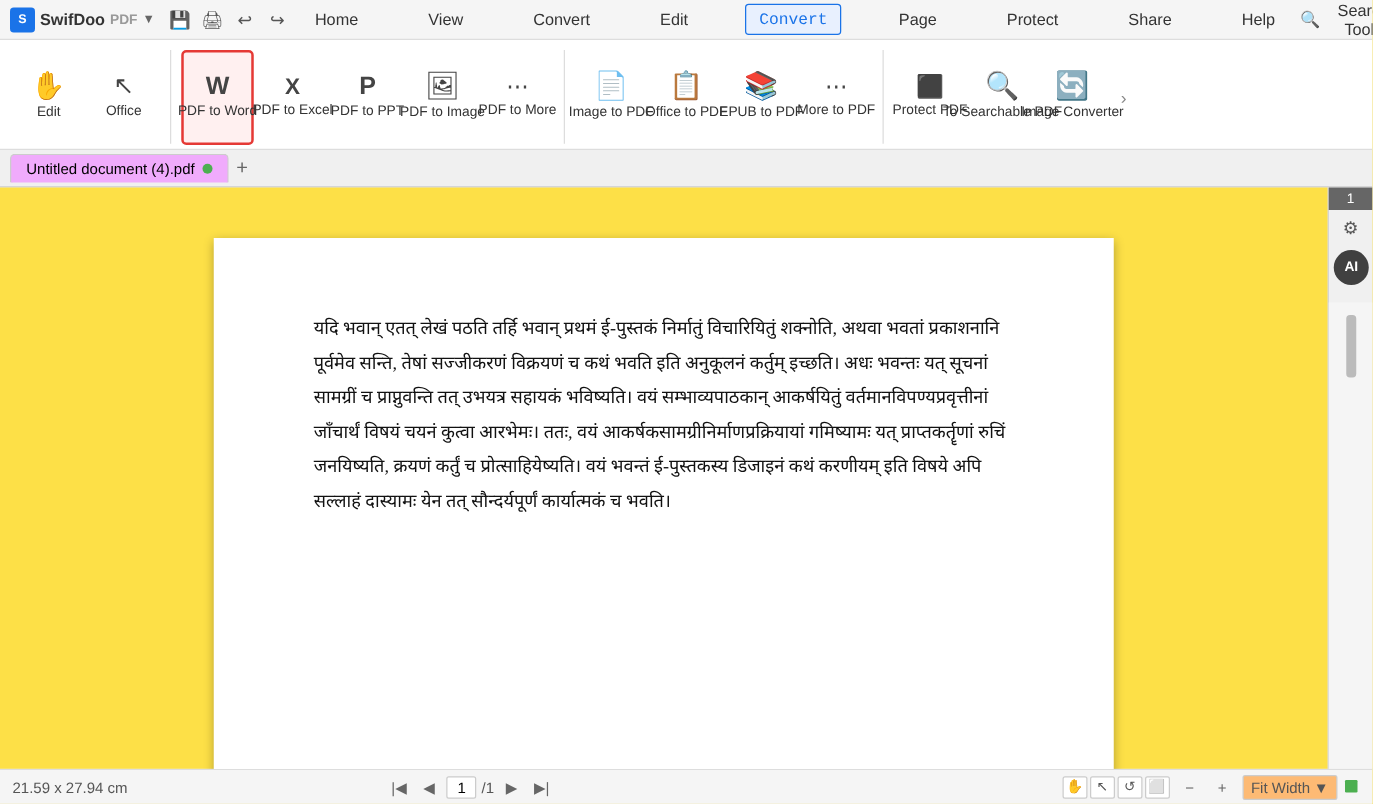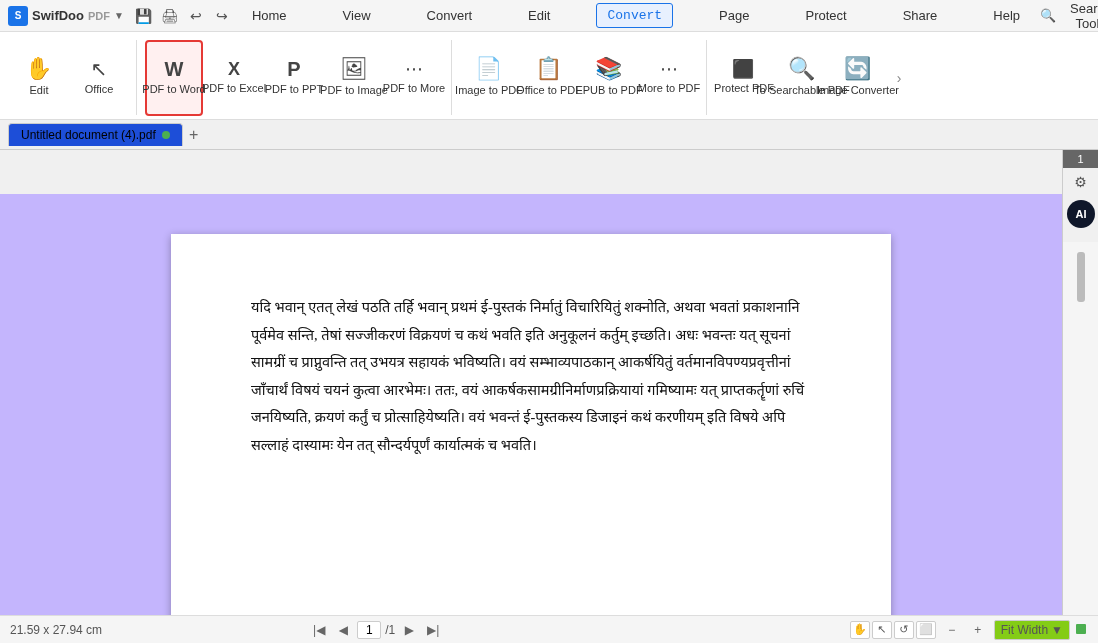--- a/index.html
+++ b/index.html
@@ -38,41 +38,41 @@
 
     
     .icon-word { color: #2b5797; }
     .icon-excel { color: #1d7245; }
     .icon-ppt { color: #d14424; }
 
     .ribbon-nav-btn { width: 16px; align-self: stretch; display: flex; align-items: center; justify-content: center; background: transparent; border: none; cursor: pointer; color: #888; font-size: 14px; }
 
     
     .tab-bar { display: flex; align-items: center; height: 30px; background: #f0f0f0; border-bottom: 1px solid #ccc; padding: 0 8px; }
-    .doc-tab { display: flex; align-items: center; gap: 6px; padding: 4px 12px; background: #1d4ed8; border: 1px solid #ccc; border-bottom: none; border-radius: 4px 4px 0 0; font-size: 12px; cursor: pointer; }
+    .doc-tab { display: flex; align-items: center; gap: 6px; padding: 4px 12px; background: #f0abfc; border: 1px solid #ccc; border-bottom: none; border-radius: 4px 4px 0 0; font-size: 12px; cursor: pointer; }
     .doc-tab .dot { width: 8px; height: 8px; border-radius: 50%; background: #4caf50; }
     .add-tab-btn { width: 22px; height: 22px; display: flex; align-items: center; justify-content: center; background: transparent; border: none; cursor: pointer; font-size: 16px; color: #666; border-radius: 3px; }
 
     
     .content-area { display: flex; height: calc(643px - 32px - 88px - 30px - 28px); }
-    .document-view { flex: 1; background: #c4b5fd; overflow: hidden; display: flex; justify-content: center; position: relative; margin-top: 44px; }
+    .document-view { flex: 1; background: #fde047; overflow: hidden; display: flex; justify-content: center; position: relative; }
     .page-container { background: white; width: 720px; min-height: 440px; padding: 60px 80px; box-shadow: 0 2px 8px rgba(0,0,0,0.3); margin: 20px auto; }
     .page-text { font-size: 14.5px; line-height: 1.9; color: #111; font-family: serif; }
-    .ai-badge { width: 28px; height: 28px; border-radius: 50%; background: #0f172a; color: white; font-size: 11px; font-weight: bold; display: flex; align-items: center; justify-content: center; margin: 4px; cursor: pointer; }
+    .ai-badge { width: 28px; height: 28px; border-radius: 50%; background: #404040; color: white; font-size: 11px; font-weight: bold; display: flex; align-items: center; justify-content: center; margin: 4px; cursor: pointer; }
 
     
     .statusbar { display: flex; align-items: center; height: 28px; background: #f5f5f5; border-top: 1px solid #ddd; padding: 0 10px; gap: 8px; font-size: 12px; color: #555; }
     .statusbar-left { display: flex; align-items: center; gap: 8px; }
     .statusbar-center { display: flex; align-items: center; gap: 4px; margin: 0 auto; }
     .statusbar-right { display: flex; align-items: center; gap: 6px; margin-left: auto; }
     .nav-btn { width: 20px; height: 20px; display: flex; align-items: center; justify-content: center; cursor: pointer; background: transparent; border: none; font-size: 12px; color: #666; }
     .page-input { width: 24px; height: 18px; text-align: center; border: 1px solid #ccc; border-radius: 2px; font-size: 12px; background: white; }
     .status-icon-group { display: flex; align-items: center; gap: 2px; }
     .status-icon { width: 20px; height: 18px; border: 1px solid #ccc; border-radius: 2px; display: flex; align-items: center; justify-content: center; cursor: pointer; font-size: 11px; background: white; }
-    .zoom-btn { display: flex; align-items: center; gap: 3px; cursor: pointer; padding: 2px 6px; border: 1px solid #ccc; border-radius: 2px; background: #84cc16; font-size: 12px; text-align: right; }
+    .zoom-btn { display: flex; align-items: center; gap: 3px; cursor: pointer; padding: 2px 6px; border: 1px solid #ccc; border-radius: 2px; background: #fdba74; font-size: 12px; text-align: right; }
   </style>
 </head>
 <body>
 
 <div class="titlebar">
   <div class="titlebar-logo">
     <div class="logo-icon">S</div>
     <span>SwifDoo</span>
     <span style="font-size:11px;color:#999;">PDF</span>
     <span style="font-size:10px;color:#666;cursor:pointer;">▼</span>

